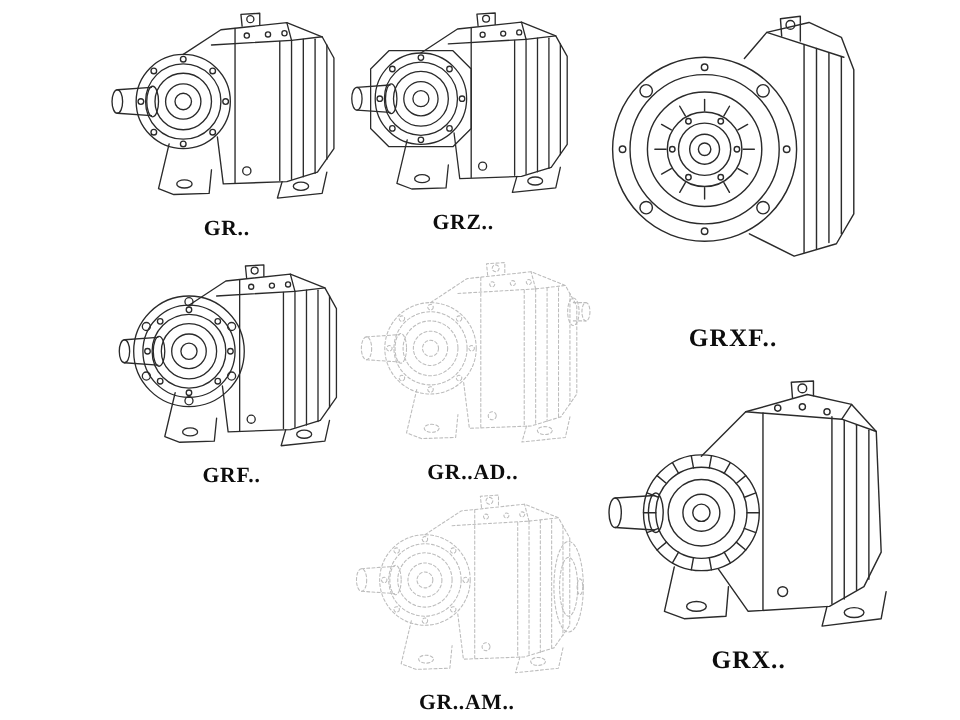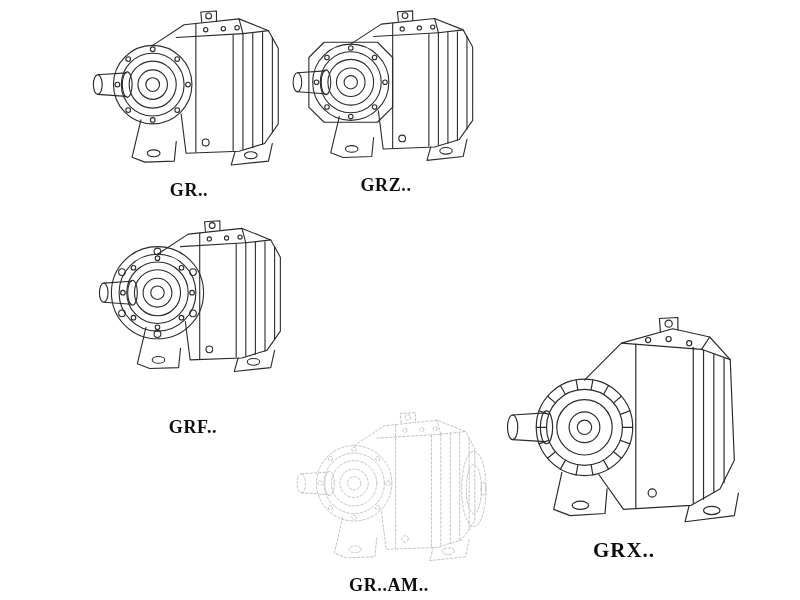--- a/index.html
+++ b/index.html
@@ -215,28 +215,40 @@
     <figcaption class="fig-label">GR..</figcaption>
   </figure>
 
   <figure class="fig" style="left:286px; top:4px;">
     <svg class="draw" width="200" height="167" viewBox="0 0 210 175">
       <use href="#g-grz" xlink:href="#g-grz"></use>
     </svg>
     <figcaption class="fig-label">GRZ..</figcaption>
   </figure>
 
-
-  <figure class="fig" style="left:92px; top:214px;gap:31px;">
+  <figure class="fig" style="left:496px; top:2px;">
+    <svg class="draw" width="230" height="223" viewBox="0 0 222 215">
+      <use href="#g-grxf" xlink:href="#g-grxf"></use>
+    </svg>
+    <figcaption class="fig-label lg" style="margin-top:44px;">GRXF..</figcaption>
+  </figure>
+
+  <figure class="fig" style="left:92px; top:214px;">
     <svg class="draw" width="202" height="168" viewBox="0 0 210 175">
       <use href="#g-grf" xlink:href="#g-grf"></use>
     </svg>
     <figcaption class="fig-label">GRF..</figcaption>
   </figure>
 
+  <figure class="fig" style="left:294px; top:212px;">
+    <svg class="draw ghost" width="200" height="167" viewBox="0 0 210 175">
+      <use href="#g-grad" xlink:href="#g-grad"></use>
+    </svg>
+    <figcaption class="fig-label">GR..AD..</figcaption>
+  </figure>
 
 
   <figure class="fig" style="left:290px; top:406px;">
     <svg class="draw ghost" width="198" height="165" viewBox="0 0 210 175">
       <use href="#g-gram" xlink:href="#g-gram"></use>
     </svg>
     <figcaption class="fig-label">GR..AM..</figcaption>
   </figure>
 
   <figure class="fig" style="left:498px; top:298px;">

